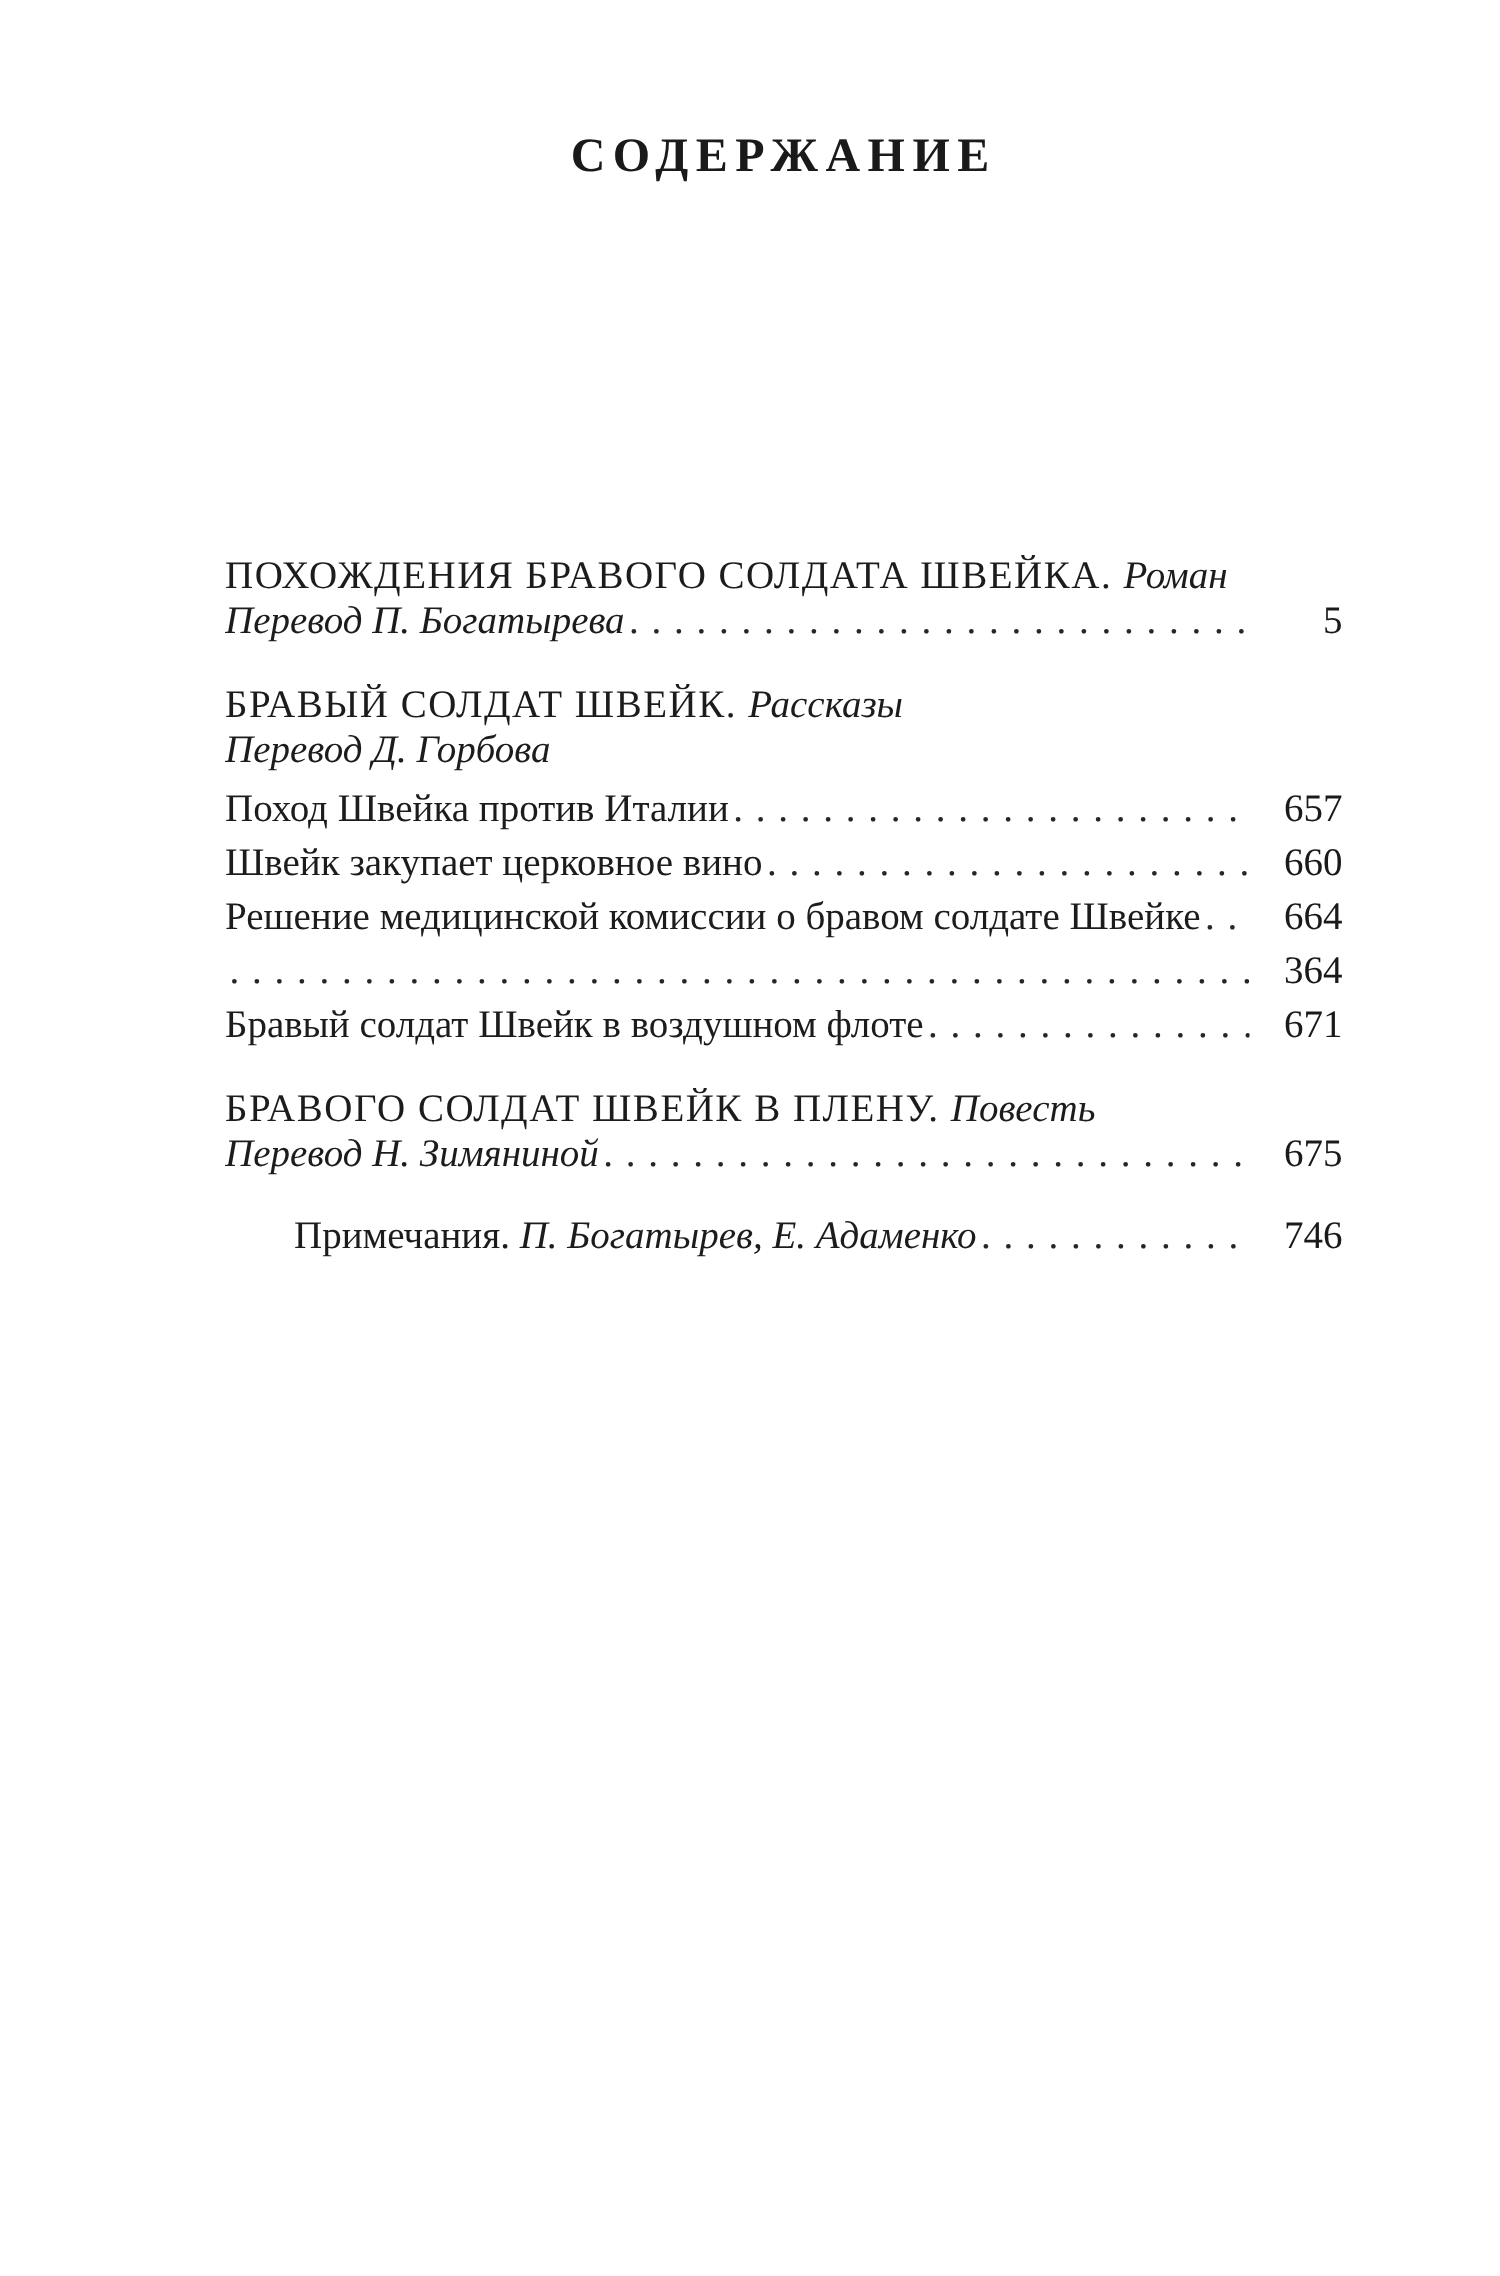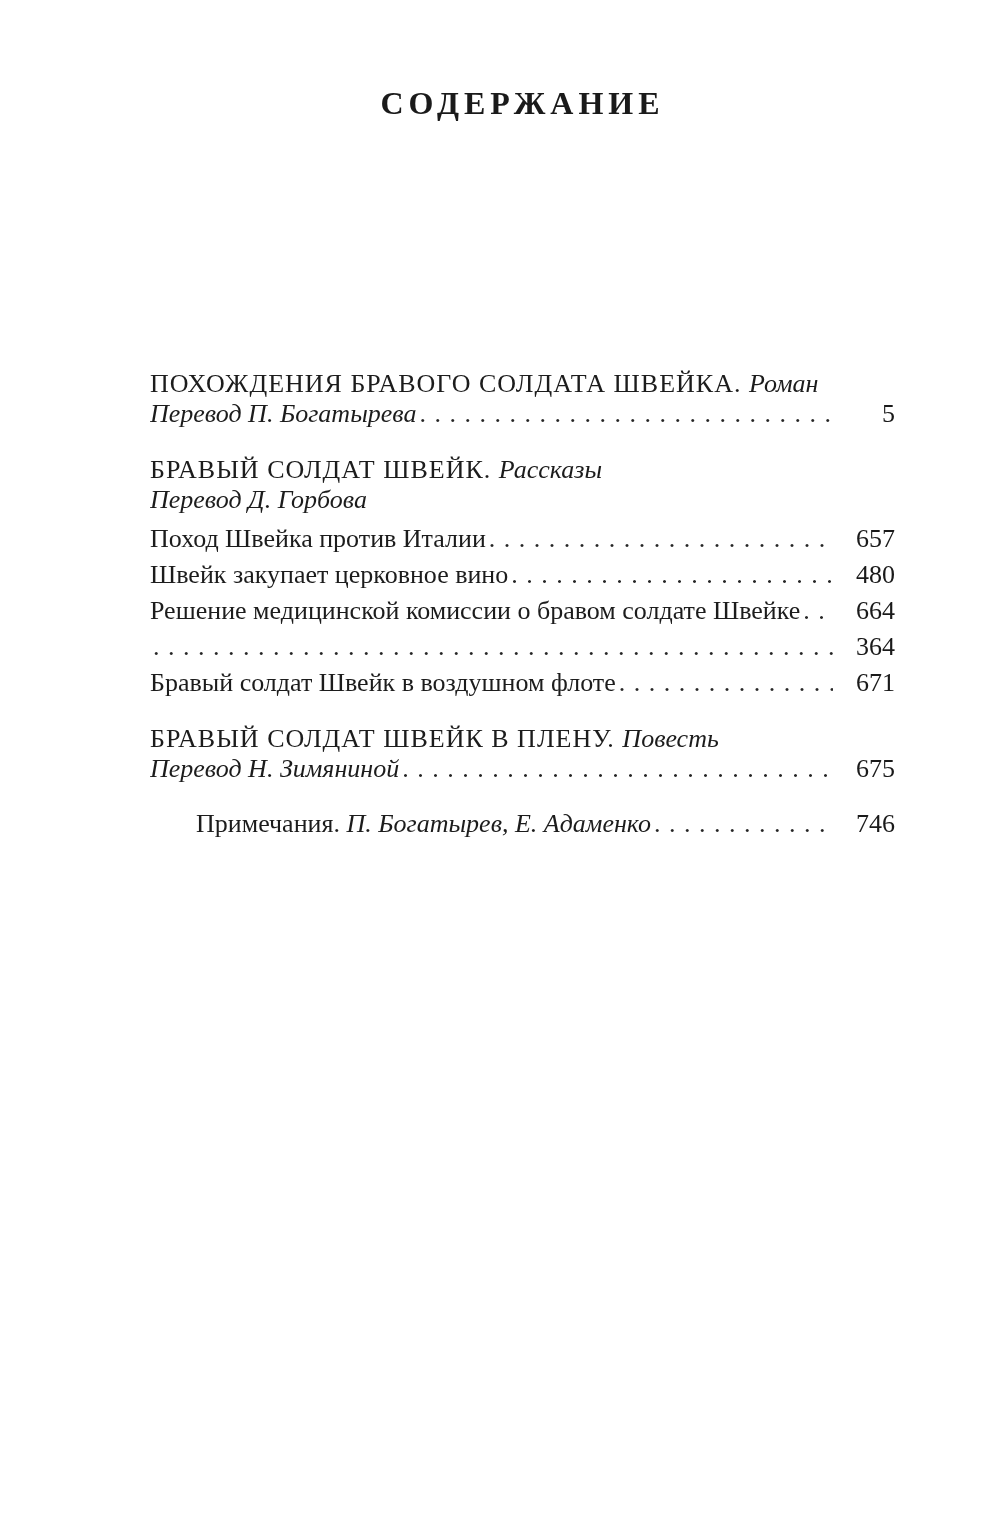--- a/index.html
+++ b/index.html
@@ -96,38 +96,38 @@
 
   </div>
       <div class="toc-row kind-chapter">
     <span class="t-label"><span class="t-roman">Поход Швейка против Италии</span><span class="t-italic"></span></span>
     <span class="t-leader"></span>
     <span class="t-page">657</span>
   </div>
       <div class="toc-row kind-chapter">
     <span class="t-label"><span class="t-roman">Швейк закупает церковное вино </span><span class="t-italic"></span></span>
     <span class="t-leader"></span>
-    <span class="t-page">480</span>
+    <span class="t-page">660</span>
   </div>
       <div class="toc-row kind-chapter">
     <span class="t-label"><span class="t-roman">Решение медицинской комиссии о бравом солдате Швейке </span><span class="t-italic"></span></span>
     <span class="t-leader"></span>
     <span class="t-page">664</span>
   </div>
       <div class="toc-row kind-chapter">
     <span class="t-leader"></span>
     <span class="t-page">364</span>
   </div>
       <div class="toc-row kind-chapter">
     <span class="t-label"><span class="t-roman">Бравый солдат Швейк в воздушном флоте </span><span class="t-italic"></span></span>
     <span class="t-leader"></span>
     <span class="t-page">671</span>
   </div>
       <div class="toc-row kind-work-title">
-    <span class="t-label"><span class="t-roman">БРАВЫЙ СОЛДАТ ШВЕЙК В ПЛЕНУ. </span><span class="t-italic">Повесть</span></span>
+    <span class="t-label"><span class="t-roman">БРАВОГО СОЛДАТ ШВЕЙК В ПЛЕНУ. </span><span class="t-italic">Повесть</span></span>
 
   </div>
       <div class="toc-row kind-translator">
     <span class="t-label"><span class="t-roman"></span><span class="t-italic">Перевод Н. Зимяниной </span></span>
     <span class="t-leader"></span>
     <span class="t-page">675</span>
   </div>
       <div class="toc-row kind-notes">
     <span class="t-label"><span class="t-roman">Примечания. </span><span class="t-italic">П. Богатырев, Е. Адаменко </span></span>
     <span class="t-leader"></span>

